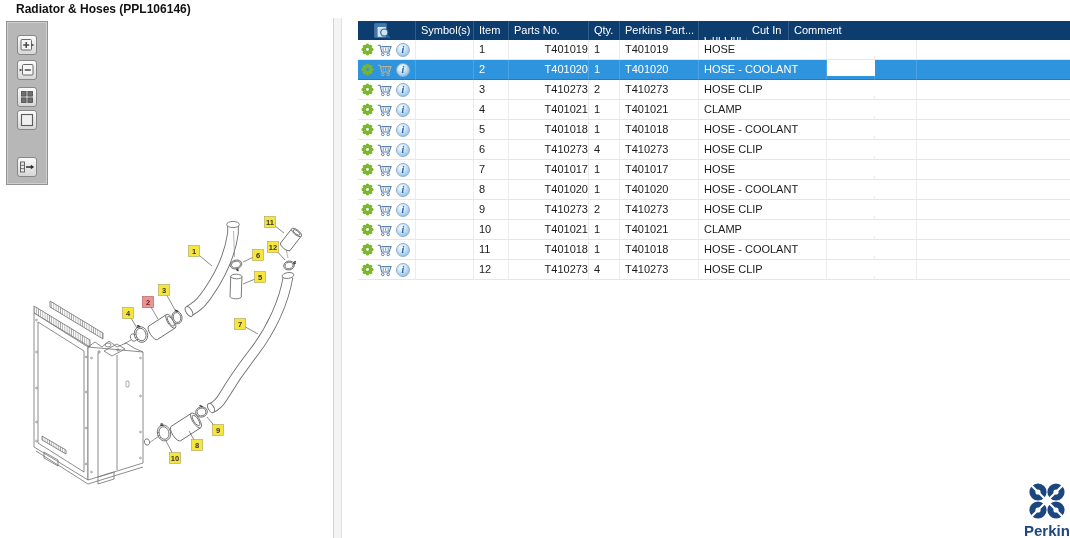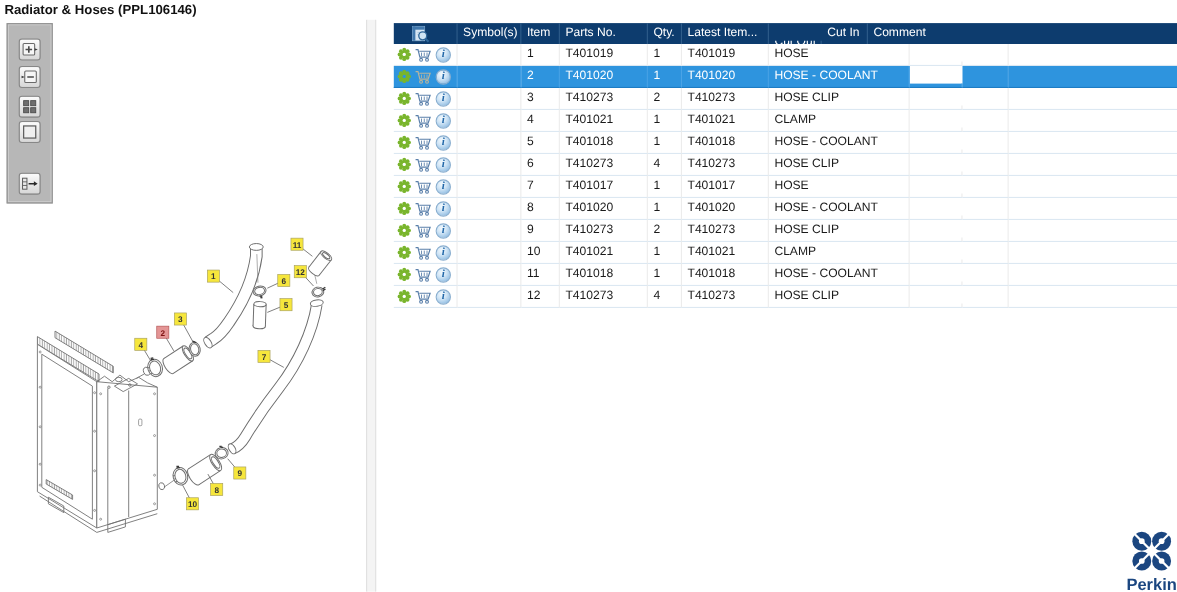--- a/index.html
+++ b/index.html
@@ -5,21 +5,21 @@
   html,body{margin:0;padding:0;}
   body{
     width:1070px;height:538px;position:relative;overflow:hidden;
     background:#fff;font-family:"Liberation Sans",sans-serif;
     -webkit-font-smoothing:antialiased;
   }
   
   .titlebar{
     position:absolute;left:0;top:0;width:1070px;height:18px;
     background:#fff;color:#111;font-size:12px;font-weight:bold;
-    line-height:18px;padding-left:4px;box-sizing:border-box;
+    line-height:18px;padding-left:16px;box-sizing:border-box;
   }
   
   .diagram-panel{position:absolute;left:0;top:18px;width:333px;height:520px;background:#fff;border-right:1px solid #d4d4d4;}
   .splitter{position:absolute;left:334px;top:18px;width:7px;height:520px;background:#f4f4f4;border-right:1px solid #e2e2e2;}
   
   .viewer-toolbar{
     position:absolute;left:6px;top:21px;width:42px;height:164px;
     background:#b7b7b7;border:1px solid #919191;box-sizing:border-box;
     box-shadow:inset 0 0 0 1px #cfcfcf;
   }
@@ -32,21 +32,21 @@
   
   .parts-table{position:absolute;left:358px;top:21px;width:729px;font-size:11px;color:#1a1a1a;}
   .thead{display:flex;height:19px;background:#0d3c6e;color:#fff;}
   .th{box-sizing:border-box;border-right:1px solid #2f5d8a;line-height:19px;padding-left:5px;
       white-space:nowrap;overflow:hidden;display:flex;align-items:center;}
   .th:last-child{border-right:none;}
   .tr{display:flex;height:20px;background:#fff;}
   .td{box-sizing:border-box;border-right:1px solid #ececec;border-bottom:1px solid #dce8f2;
       line-height:19px;padding-left:5px;white-space:nowrap;overflow:hidden;}
   .td.icons{display:flex;align-items:center;gap:3px;padding-left:3px;}
-  .c0{width:58px;}.c1{width:58px;}.c2{width:35px;}.c3{width:80px;}.c4{width:31px;}
+  .c0{width:58px;}.c1{width:58px;}.c2{width:35px;}.c3{width:80px;text-align:right;}.c4{width:31px;}
   .c5{width:79px;}.c6{width:128px;}.c7{width:48px;margin-top:16px;}.c8{width:42px;text-align:right;}.c9{flex:1;border-right:none;}
   .tr.selected .td{background:#2e94de;color:#fff;border-color:#4aa3e6;border-bottom-color:#1d7cc4;}
   .gear-hole{fill:#ffffff;}
   .tr.selected .gear-hole{fill:#2e94de;}
   .tr.selected .cart-stroke{stroke:#b9b49c;}
   .cart-stroke{stroke:#5b80ab;}
   .info-ball{
     width:14px;height:14px;border-radius:50%;flex:0 0 auto;
     background:radial-gradient(circle at 38% 30%,#f4fafe 0%,#cfe4f5 40%,#9cc4e6 75%,#7fafd8 100%);
     border:1px solid #89aecf;box-sizing:border-box;
@@ -317,21 +317,21 @@
         <rect x="1" y="1" width="2.6" height="13" fill="#4178ad"></rect>
         <path d="M5.5,6.5 H10.5 M5.5,8.5 H10.5" stroke="#a9c6de" stroke-width="0.8"></path>
         <circle cx="10.3" cy="9.6" r="3.6" fill="#cfe4f4" stroke="#2f6699" stroke-width="1.2"></circle>
         <path d="M12.8,12.2 L15.6,15" stroke="#2f6699" stroke-width="1.8"></path>
       </svg>
     </div>
     <div class="th c1">Symbol(s)</div>
     <div class="th c2">Item</div>
     <div class="th c3">Parts No.</div>
     <div class="th c4">Qty.</div>
-    <div class="th c5">Latest Item...</div>
+    <div class="th c5">Perkins Part...</div>
     <div class="th c7">Cut Out</div>
     <div class="th c8">Cut In</div>
     <div class="th c9">Comment</div>
   </div>
   <div>
       <div class="tr">
     <div class="td c0 icons">
       <svg width="13" height="13" viewBox="0 0 14 14">
         <g fill="#79b52c">
           <circle cx="11.6" cy="7" r="1.9"></circle>

